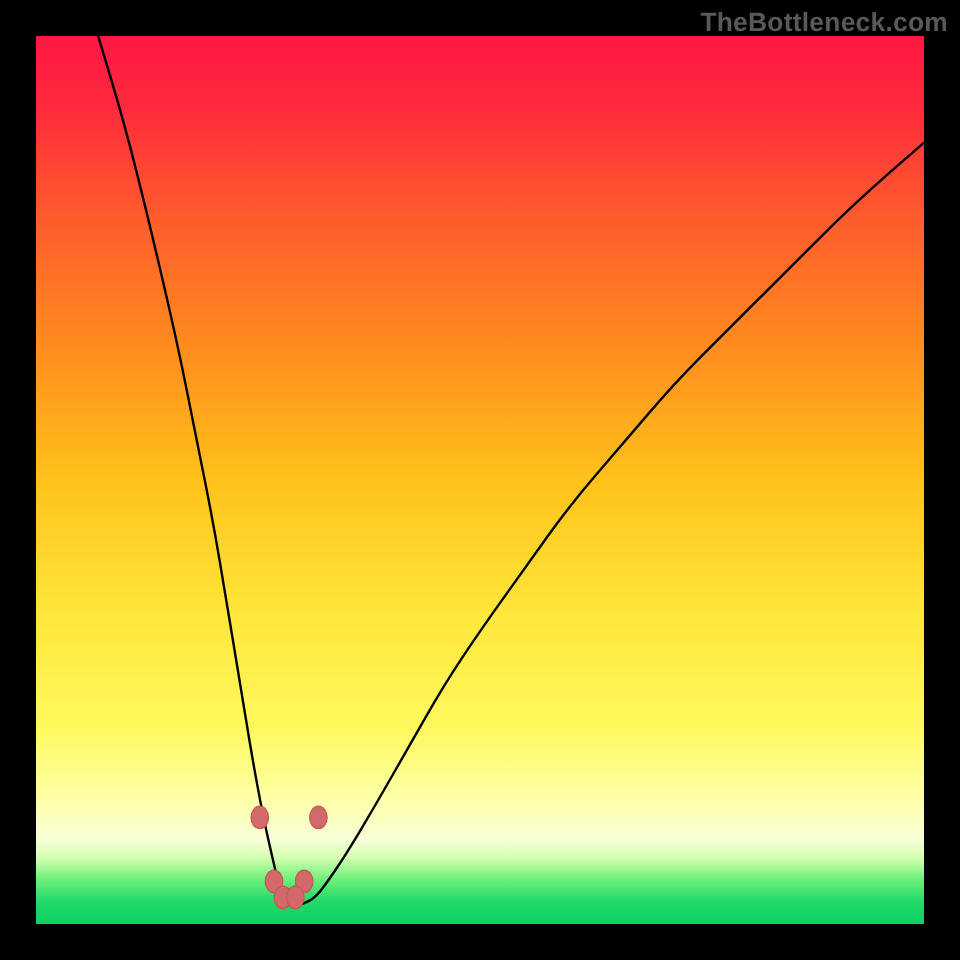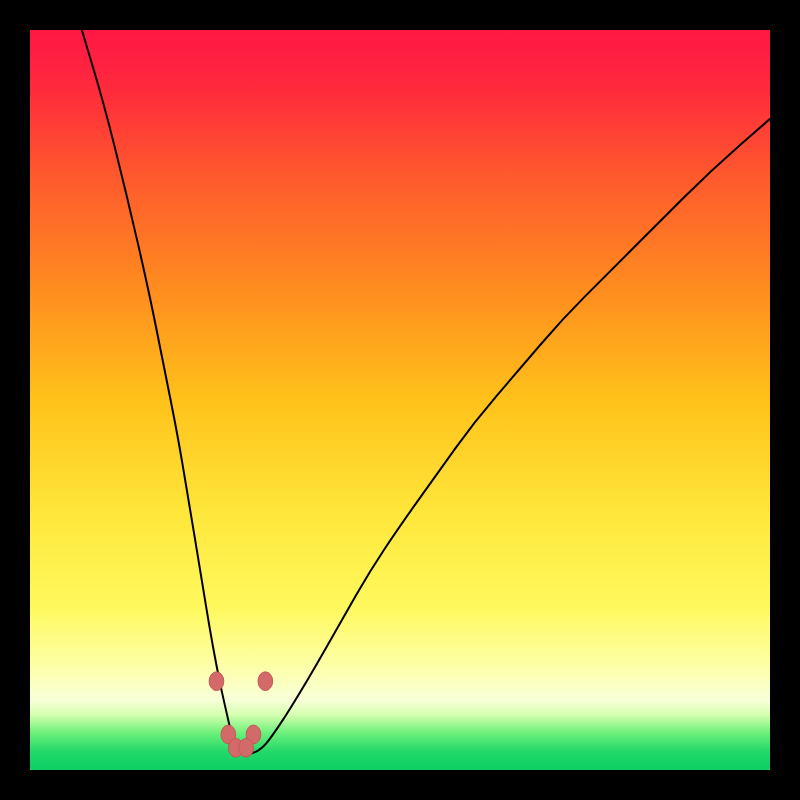--- a/index.html
+++ b/index.html
@@ -39,20 +39,21 @@
   .plot svg {
     display: block;
     width: 740px;
     height: 740px;
   }
 </style>
 </head>
 <body>
 
 <div class="frame">
+  <div class="watermark">TheBottleneck.com</div>
   <div class="plot">
     <svg id="chart-svg" viewBox="0 0 740 740">
       <defs>
         <linearGradient id="bg-grad" x1="0" y1="0" x2="0" y2="1">
             <stop offset="0.00%" stop-color="#ff1744"></stop>
             <stop offset="8.00%" stop-color="#ff2a3c"></stop>
             <stop offset="20.00%" stop-color="#ff5a2d"></stop>
             <stop offset="35.00%" stop-color="#ff8c1f"></stop>
             <stop offset="50.00%" stop-color="#ffc21a"></stop>
             <stop offset="65.00%" stop-color="#ffe63a"></stop>

